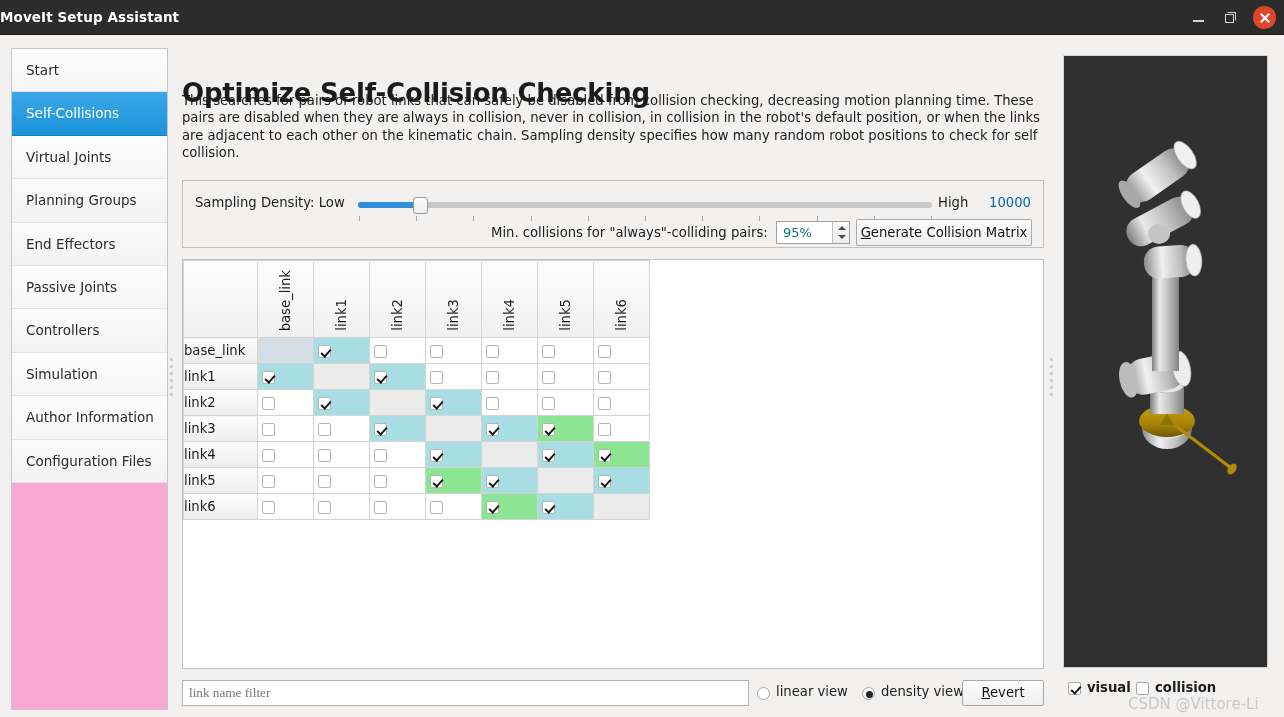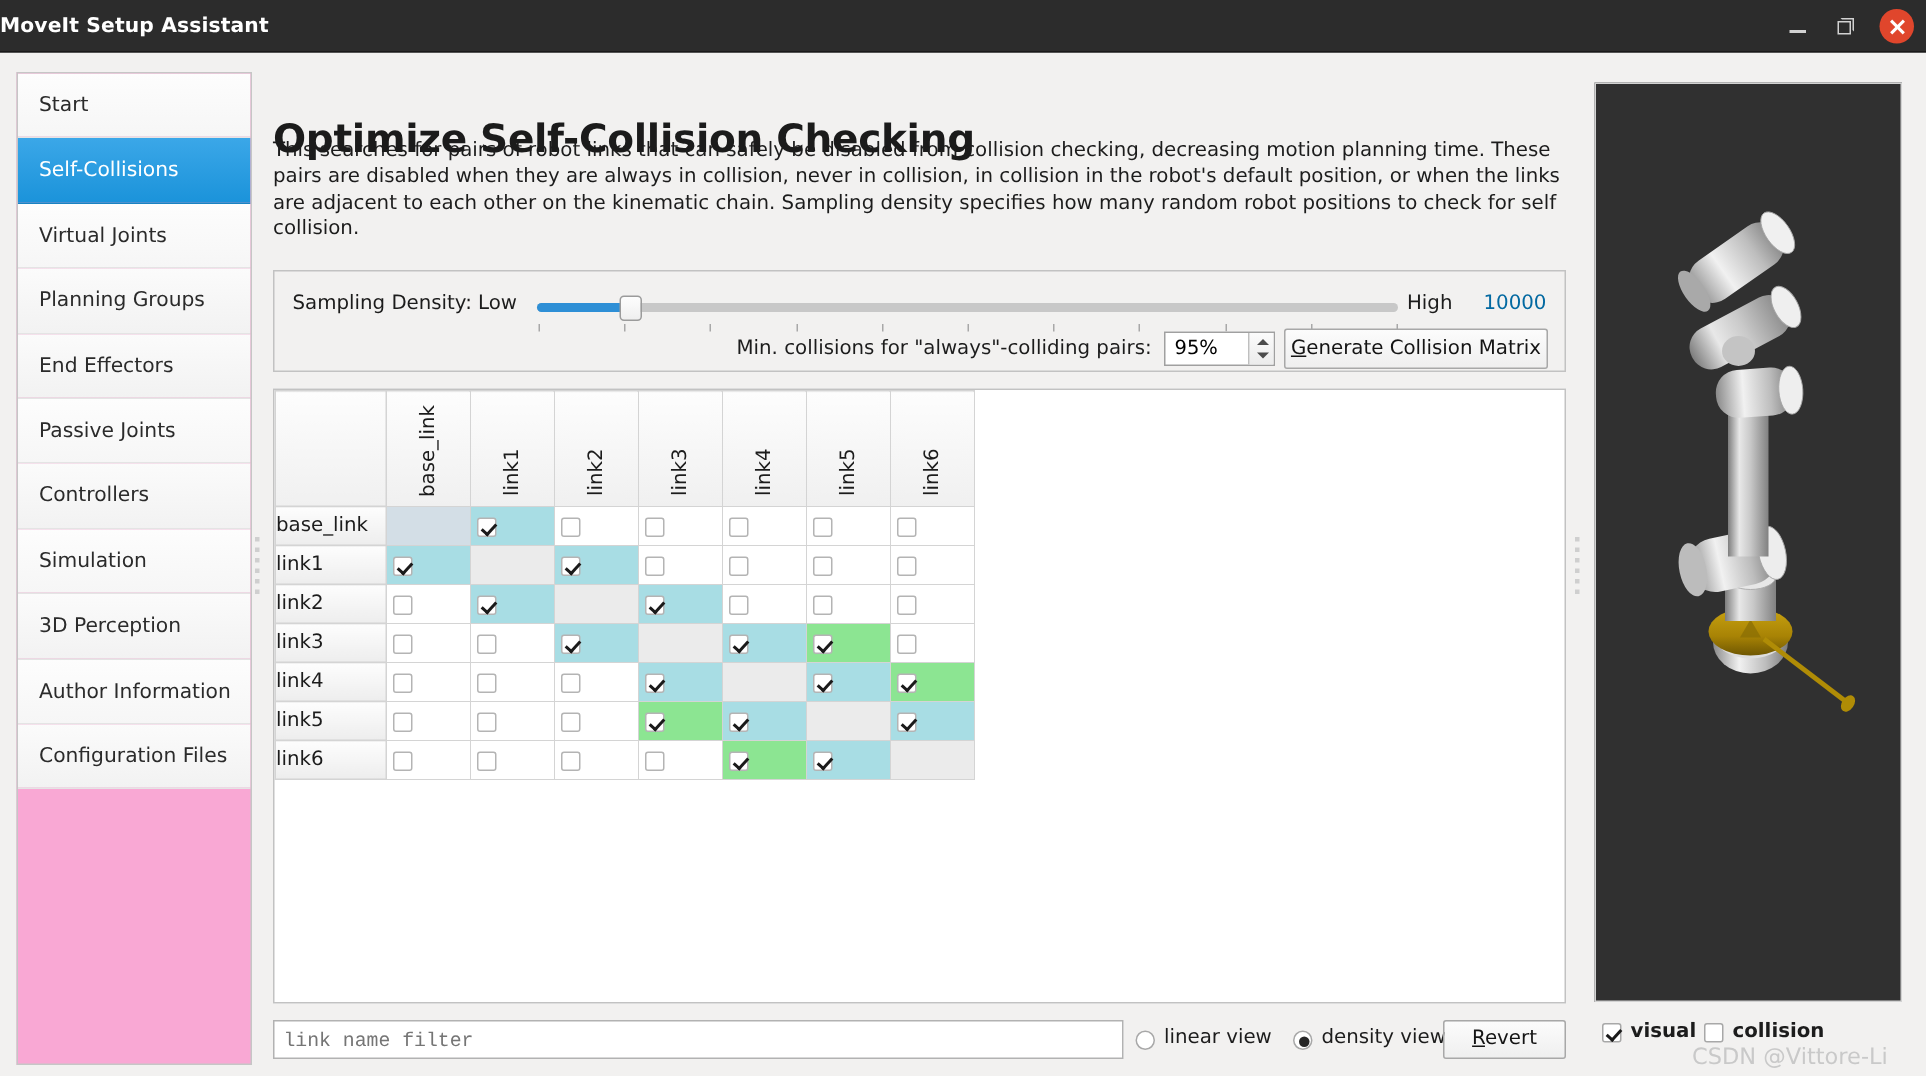--- a/index.html
+++ b/index.html
@@ -141,21 +141,21 @@
   #mincoll-label {
     position: absolute; left: 308px; top: 44px;
     font-size: 13.2px; color: #1c1c1c;
   }
   #mincoll-spin {
     position: absolute; left: 593px; top: 40px; width: 74px; height: 23px;
     background: #ffffff; border: 1px solid #a0a0a0;
   }
   #mincoll-value {
     position: absolute; left: 6px; top: 3px;
-    font-size: 13px; color: #000000;
+    font-size: 13px; color: #0f766e;
   }
   #spin-arrows {
     position: absolute; right: 0; top: 0; width: 17px; height: 21px;
     background: linear-gradient(to bottom, #fbfbfb, #ececec);
     border-left: 1px solid #bfbfbf; cursor: pointer;
   }
   #spin-up, #spin-down {
     position: absolute; left: 5px; width: 0; height: 0;
     border-left: 4px solid transparent; border-right: 4px solid transparent;
   }
@@ -244,21 +244,21 @@
     border-width: 0 2.2px 2.2px 0;
     transform: rotate(42deg);
   }
 
   
   #filter-input {
     position: absolute; left: 0; top: 632px; width: 567px; height: 26px;
     background: #ffffff; border: 1px solid #b2b2b2;
     font-size: 13.2px; color: #15803d;
     padding: 0 0 0 6px; line-height: 24px;
-    font-family: Liberation Mono, monospace;
+    font-family: Liberation Serif, serif;
   }
   .radio-group { position: absolute; top: 636px; cursor: pointer; }
   #radio-linear { left: 575px; }
   #radio-matrix { left: 680px; }
   .radio-dot {
     position: absolute; left: 0; top: 3px;
     width: 13px; height: 13px; border-radius: 50%;
     background: #ffffff; border: 1px solid #a8a8a8;
   }
   .radio-dot.on::after {
@@ -333,21 +333,20 @@
 
 <div id="sidebar">
     <div class="nav-item"><span>Start</span></div>
     <div class="nav-item selected"><span>Self-Collisions</span></div>
     <div class="nav-item"><span>Virtual Joints</span></div>
     <div class="nav-item alt"><span>Planning Groups</span></div>
     <div class="nav-item alt"><span>End Effectors</span></div>
     <div class="nav-item"><span>Passive Joints</span></div>
     <div class="nav-item alt"><span>Controllers</span></div>
     <div class="nav-item"><span>Simulation</span></div>
-    <div class="nav-item alt"><span>3D Perception</span></div>
     <div class="nav-item"><span>Author Information</span></div>
     <div class="nav-item alt"><span>Configuration Files</span></div>
   </div>
 
 <div id="left-splitter">
   <div class="dot-col">
     <span></span>
       <span></span>
       <span></span>
       <span></span>

